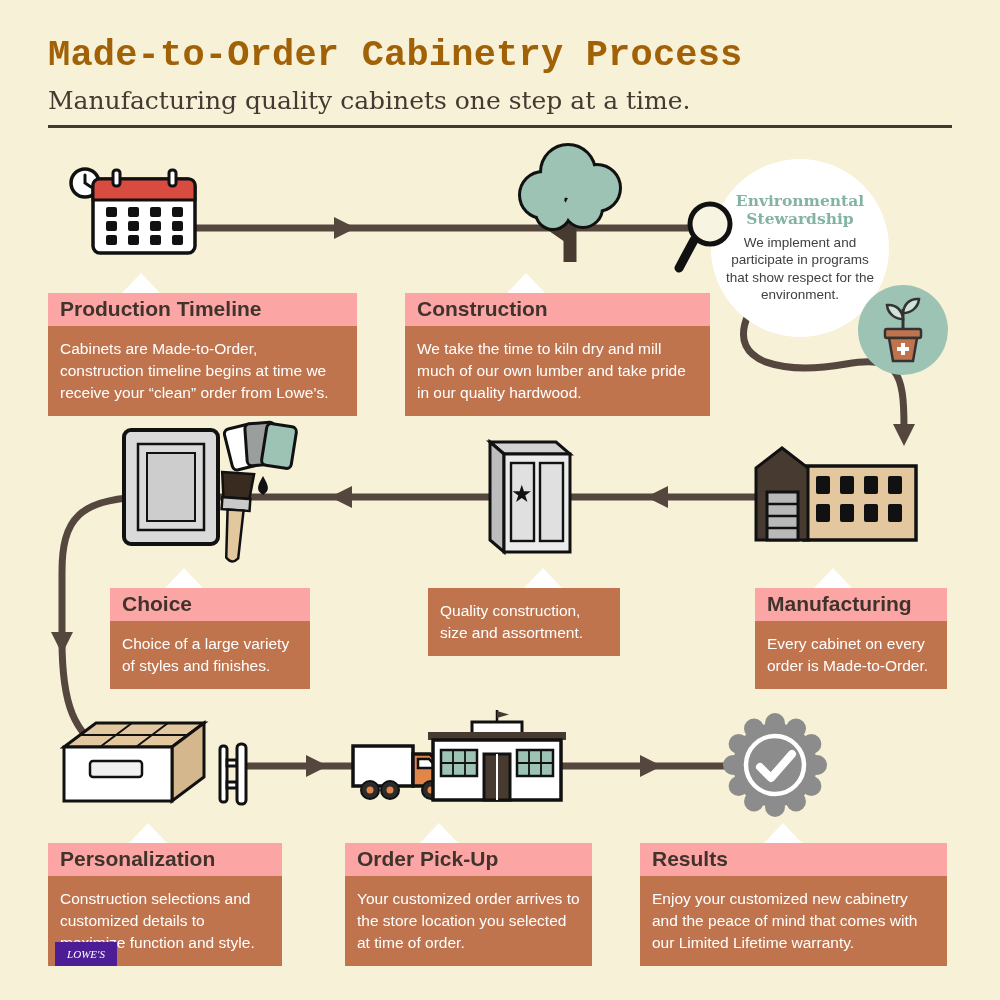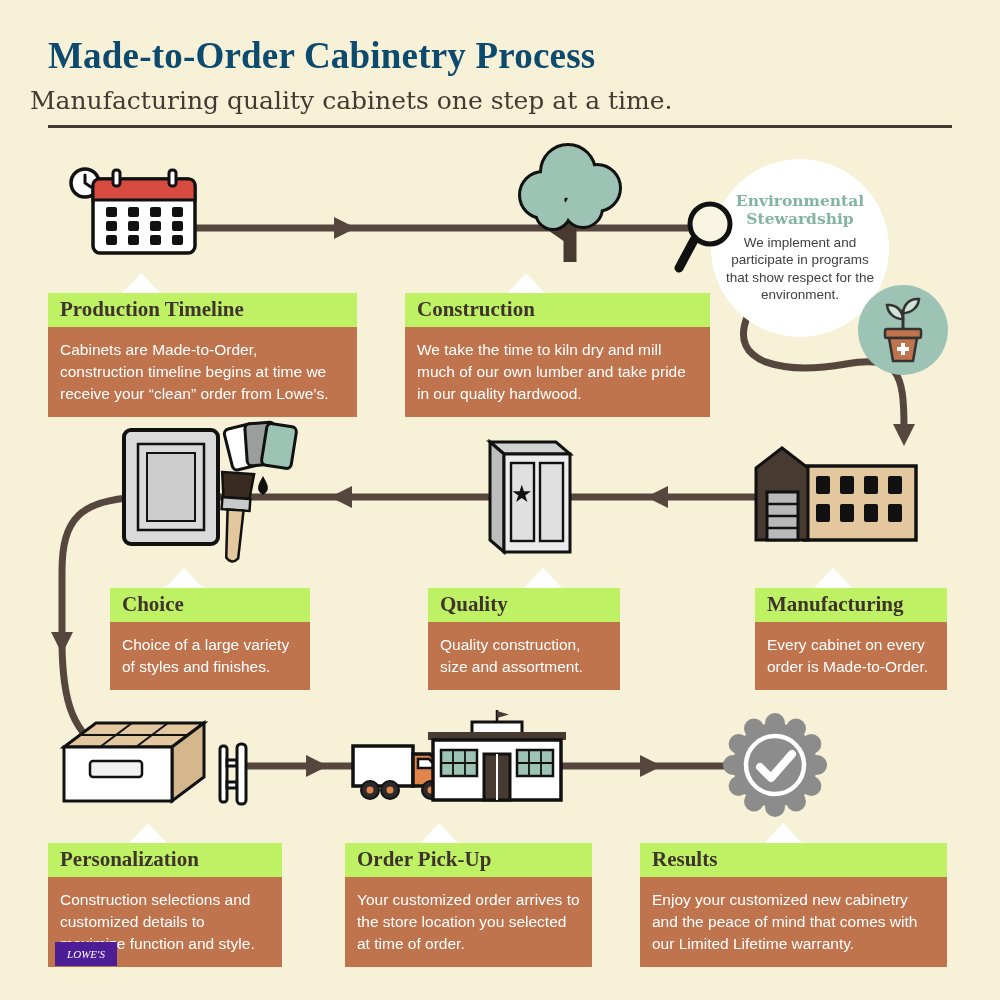--- a/index.html
+++ b/index.html
@@ -1,25 +1,25 @@
 <!DOCTYPE html>
 <html><head>
 <meta charset="utf-8">
 <style>
   *{box-sizing:border-box;margin:0;padding:0}
   html,body{width:1000px;height:1000px}
   body{background:#f7f1d8;font-family:"Liberation Sans",sans-serif;position:relative;overflow:hidden}
-  .hdr-title{position:absolute;left:48px;top:34px;font-family:Liberation Serif, serif;font-weight:bold;font-size:37px;color:#0c4a6e;letter-spacing:.2px}
-  .hdr-sub{position:absolute;left:30px;top:86px;font-family:"DejaVu Serif",serif;font-size:25px;color:#453931}
+  .hdr-title{position:absolute;left:48px;top:34px;font-family:Liberation Mono, monospace;font-weight:bold;font-size:37px;color:#a16207;letter-spacing:.2px}
+  .hdr-sub{position:absolute;left:48px;top:86px;font-family:"DejaVu Serif",serif;font-size:25px;color:#453931}
   .hdr-rule{position:absolute;left:48px;top:125px;width:904px;height:3px;background:#453931}
   svg.connectors{position:absolute;left:0;top:0}
   .icon{position:absolute;line-height:0}
   .card{position:absolute}
   .card .ptr{position:absolute;top:-20px;width:0;height:0;border-left:19px solid transparent;border-right:19px solid transparent;border-bottom:20px solid #fff}
-  .card .ttl{background:#bef264;color:#3f332b;font-family:Liberation Serif, serif;font-weight:bold;font-size:21px;padding:4px 12px 5px;position:relative}
+  .card .ttl{background:#fca5a5;color:#3f332b;font-family:Liberation Sans, sans-serif;font-weight:bold;font-size:21px;padding:4px 12px 5px;position:relative}
   .card .bd{background:#c0744e;color:#fff;font-size:15.5px;line-height:1.42;padding:12px 12px 12px}
   .bubble{position:absolute;left:711px;top:159px;width:178px;height:178px;background:#fff;border-radius:50%;
           display:flex;flex-direction:column;align-items:center;justify-content:center;text-align:center}
   .bubble .bt{font-family:"DejaVu Serif",serif;font-weight:bold;font-size:15.5px;color:#83b4a3;width:132px;line-height:1.15;margin-bottom:6px}
   .bubble .bb{font-size:13.5px;color:#404040;width:150px;line-height:1.3}
   .lowes{position:absolute;left:55px;top:942px;width:62px;height:24px;background:#4c1d95;color:#fff;
          display:flex;align-items:center;justify-content:center;font-family:"Liberation Serif",serif;font-style:italic;font-weight:normal;font-size:11px}
 </style>
 </head>
 <body>
@@ -270,21 +270,20 @@
 </div>
 
 <div class="card" style="left:110px;top:588px;width:200px">
   <div class="ptr" style="left:55px"></div>
   <div class="ttl">Choice</div>
   <div class="bd">Choice of a large variety of styles and finishes.</div>
 </div>
 
 <div class="card" style="left:428px;top:588px;width:192px">
   <div class="ptr" style="left:96px"></div>
-  <div class="ttl">Quality</div>
   <div class="bd">Quality construction, size and assortment.</div>
 </div>
 
 <div class="card" style="left:755px;top:588px;width:192px">
   <div class="ptr" style="left:59px"></div>
   <div class="ttl">Manufacturing</div>
   <div class="bd">Every cabinet on every order is Made-to-Order.</div>
 </div>
 
 <div class="card" style="left:48px;top:843px;width:234px">

